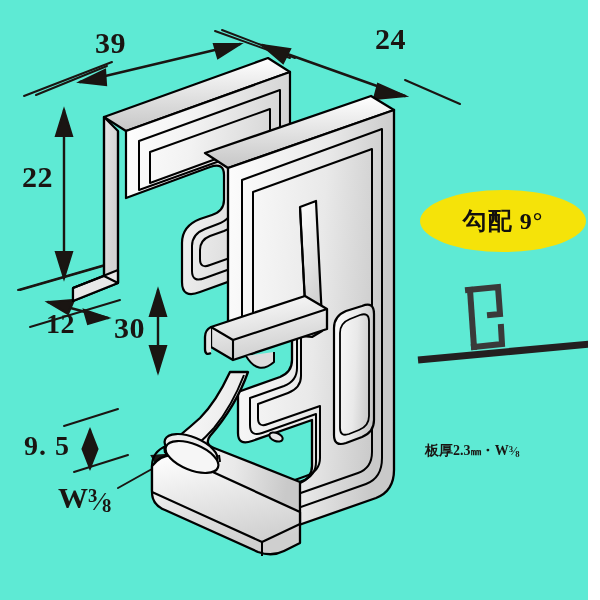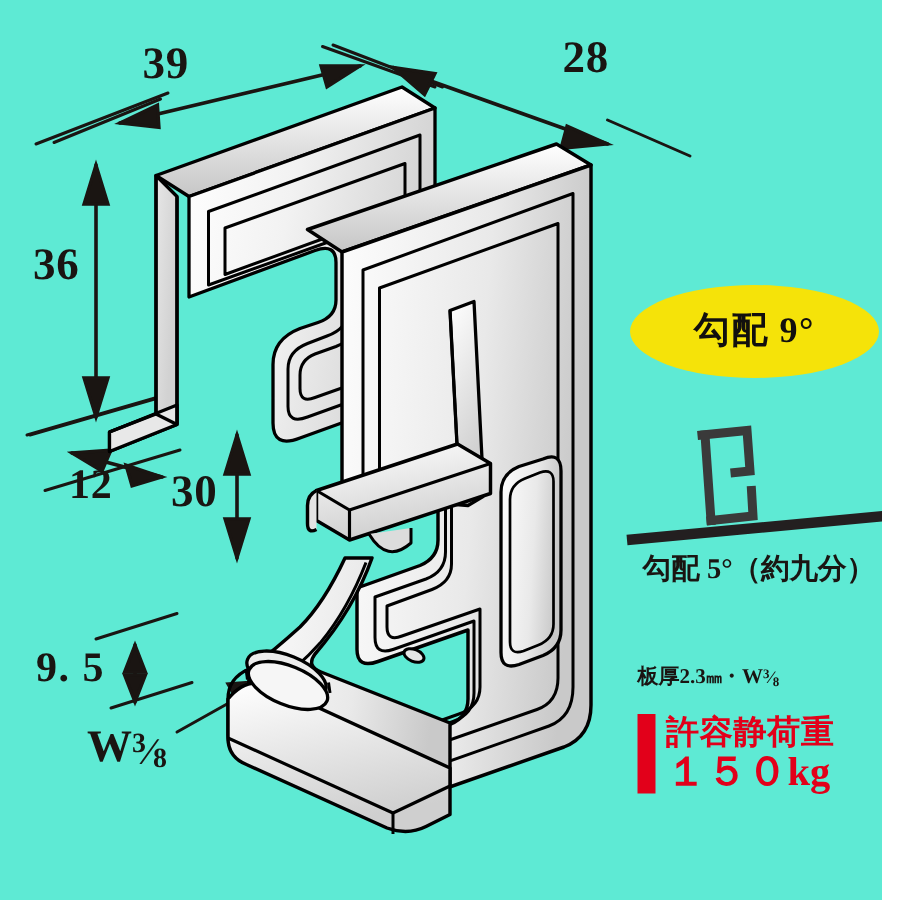--- a/index.html
+++ b/index.html
@@ -441,22 +441,22 @@
       <path d="M164,446 L165,453" stroke-width="2"></path>
       <path d="M219,455 L220,462" stroke-width="2"></path>
     </g>
 
     <g stroke="#000000" stroke-width="2" fill="#e6e6e6">
       <ellipse cx="276" cy="437" rx="7" ry="4" transform="rotate(22 276 437)"></ellipse>
     </g>
   </svg>
 
   <div class="dim-label" id="dim-39">39</div>
-  <div class="dim-label" id="dim-24">28</div>
-  <div class="dim-label" id="dim-32">36</div>
+  <div class="dim-label" id="dim-24">24</div>
+  <div class="dim-label" id="dim-32">22</div>
   <div class="dim-label" id="dim-12">12</div>
   <div class="dim-label" id="dim-20">30</div>
   <div class="dim-label" id="dim-85">9. 5</div>
 
   <div id="w38-callout">
     <span>W</span>
       <span class="frac">
         <span class="num">3</span>
         <span class="sl">⁄</span>
         <span class="den">8</span>
@@ -471,36 +471,28 @@
 
     <svg id="slope-diagram" viewBox="0 0 184 92">
       <g fill="none" stroke="#3a3a3a" stroke-width="6" stroke-linecap="square" stroke-linejoin="miter">
         <path d="M56,18 L86,15 L88,42 L78,43"></path>
         <path d="M58,18 L62,75"></path>
         <path d="M62,75 L90,72 L89,55"></path>
       </g>
       <line x1="6" y1="88" x2="178" y2="72" stroke="#231f20" stroke-width="7" stroke-linecap="butt"></line>
     </svg>
 
-    <div id="slope-caption">勾配 5°（約九分）</div>
 
     <div id="spec-thickness">
       <span>板厚2.3</span>
         <span class="mm">㎜</span>
         <span>・</span>
         <span>W</span>
         <span class="frac">
           <span class="num">3</span>
           <span class="sl">⁄</span>
           <span class="den">8</span>
         </span>
     </div>
 
-    <div id="load-block">
-      <div id="load-bar"></div>
-      <div id="load-text">
-        <div id="load-title">許容静荷重</div>
-        <div id="load-value">１５０kg</div>
-      </div>
-    </div>
 
   </div>
 </div>
 
 </body></html>

